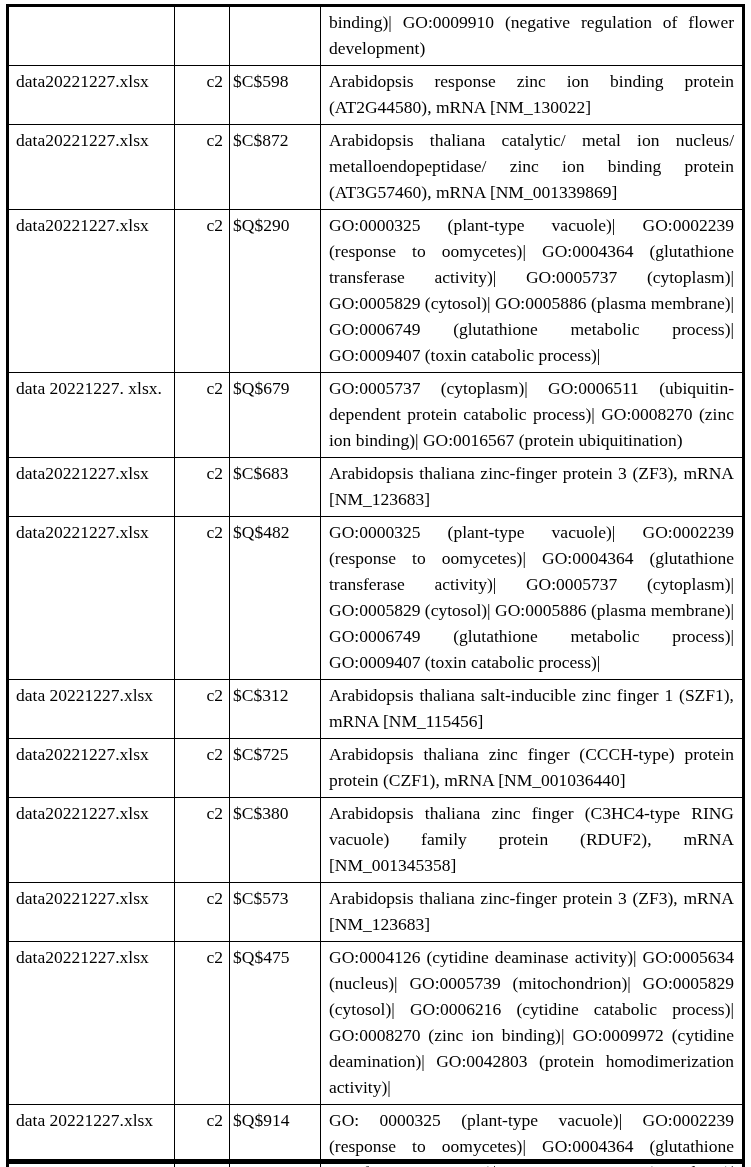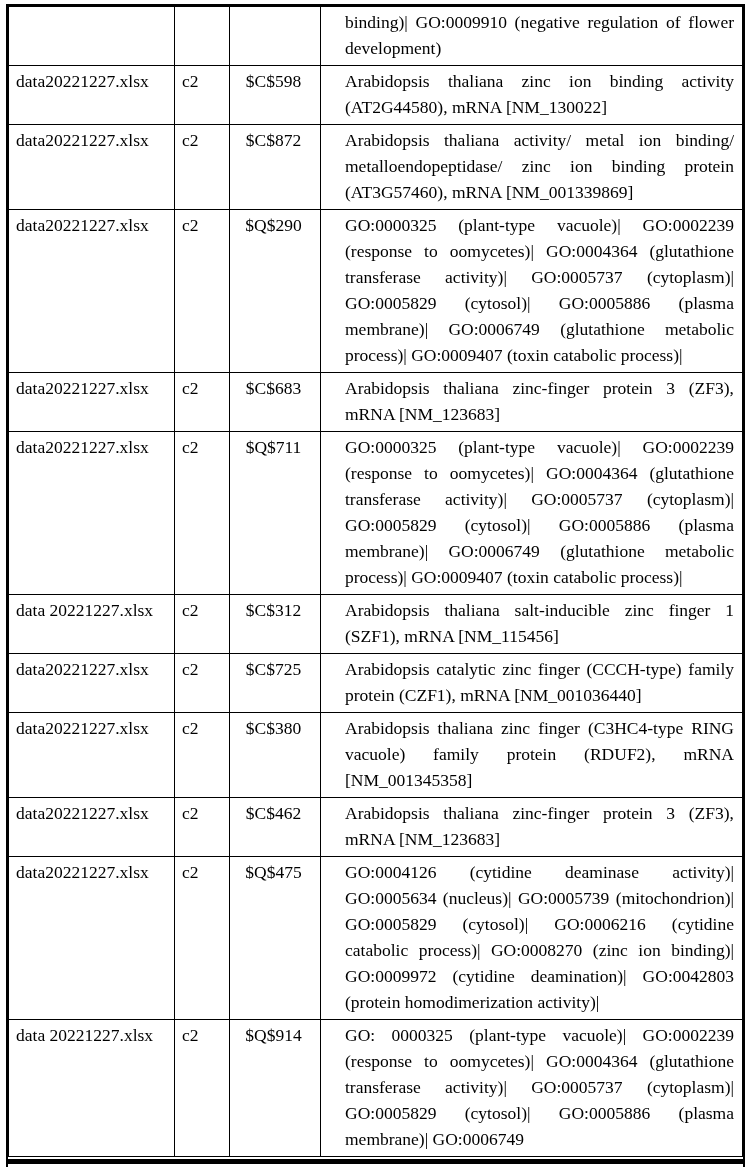--- a/index.html
+++ b/index.html
@@ -31,26 +31,26 @@
     font-size: 17.5px;
     line-height: 26px;
   }
   td {
     border: 1px solid #000;
     vertical-align: top;
     padding: 2px 6px 4px 7px;
     overflow: hidden;
   }
   td.c-file  { white-space: nowrap; }
-  td.c-sheet { white-space: nowrap; }
-  td.c-ref   { white-space: nowrap; padding-left: 3px; text-align: center; }
+  td.c-sheet { white-space: nowrap; text-align: right; }
+  td.c-ref   { white-space: nowrap; padding-left: 3px; }
   td.c-desc  {
     text-align: justify;
     text-justify: inter-word;
-    padding-left: 24px;
+    padding-left: 8px;
     padding-right: 8px;
   }
   
   .bottom-bar {
     position: absolute;
     left: 6px; right: 6px; bottom: 3px;
     height: 5px;
     background: #000;
   }
 </style>
@@ -72,77 +72,83 @@
           <td class="c-file"></td>
           <td class="c-sheet"></td>
           <td class="c-ref"></td>
           <td class="c-desc">binding)|  GO:0009910  (negative regulation of flower development)</td>
         </tr>
 
         <tr>
           <td class="c-file">data20221227.xlsx</td>
           <td class="c-sheet">c2</td>
           <td class="c-ref">$C$598</td>
-          <td class="c-desc">Arabidopsis thaliana zinc ion binding activity (AT2G44580), mRNA [NM_130022]</td>
+          <td class="c-desc">Arabidopsis response zinc ion binding protein (AT2G44580), mRNA [NM_130022]</td>
         </tr>
 
         <tr>
           <td class="c-file">data20221227.xlsx</td>
           <td class="c-sheet">c2</td>
           <td class="c-ref">$C$872</td>
-          <td class="c-desc">Arabidopsis thaliana activity/ metal ion binding/ metalloendopeptidase/ zinc ion binding protein (AT3G57460), mRNA [NM_001339869]</td>
+          <td class="c-desc">Arabidopsis thaliana catalytic/ metal ion nucleus/ metalloendopeptidase/ zinc ion binding protein (AT3G57460), mRNA [NM_001339869]</td>
         </tr>
 
         <tr>
           <td class="c-file">data20221227.xlsx</td>
           <td class="c-sheet">c2</td>
           <td class="c-ref">$Q$290</td>
           <td class="c-desc">GO:0000325 (plant-type vacuole)| GO:0002239 (response to oomycetes)| GO:0004364 (glutathione transferase activity)| GO:0005737 (cytoplasm)| GO:0005829 (cytosol)| GO:0005886 (plasma membrane)| GO:0006749 (glutathione metabolic process)| GO:0009407 (toxin catabolic process)|</td>
         </tr>
 
+        <tr>
+          <td class="c-file">data 20221227. xlsx.</td>
+          <td class="c-sheet">c2</td>
+          <td class="c-ref">$Q$679</td>
+          <td class="c-desc">GO:0005737 (cytoplasm)| GO:0006511 (ubiquitin-dependent protein catabolic process)| GO:0008270 (zinc ion binding)| GO:0016567 (protein ubiquitination)</td>
+        </tr>
 
         <tr>
           <td class="c-file">data20221227.xlsx</td>
           <td class="c-sheet">c2</td>
           <td class="c-ref">$C$683</td>
           <td class="c-desc">Arabidopsis thaliana zinc-finger protein 3 (ZF3), mRNA [NM_123683]</td>
         </tr>
 
         <tr>
           <td class="c-file">data20221227.xlsx</td>
           <td class="c-sheet">c2</td>
-          <td class="c-ref">$Q$711</td>
+          <td class="c-ref">$Q$482</td>
           <td class="c-desc">GO:0000325 (plant-type vacuole)| GO:0002239 (response to oomycetes)| GO:0004364 (glutathione transferase activity)| GO:0005737 (cytoplasm)| GO:0005829 (cytosol)| GO:0005886 (plasma membrane)| GO:0006749 (glutathione metabolic process)| GO:0009407 (toxin catabolic process)|</td>
         </tr>
 
         <tr>
           <td class="c-file">data 20221227.xlsx</td>
           <td class="c-sheet">c2</td>
           <td class="c-ref">$C$312</td>
           <td class="c-desc">Arabidopsis thaliana salt-inducible zinc finger 1 (SZF1), mRNA [NM_115456]</td>
         </tr>
 
         <tr>
           <td class="c-file">data20221227.xlsx</td>
           <td class="c-sheet">c2</td>
           <td class="c-ref">$C$725</td>
-          <td class="c-desc">Arabidopsis catalytic zinc finger (CCCH-type) family protein (CZF1), mRNA [NM_001036440]</td>
+          <td class="c-desc">Arabidopsis thaliana zinc finger (CCCH-type) protein protein (CZF1), mRNA [NM_001036440]</td>
         </tr>
 
         <tr>
           <td class="c-file">data20221227.xlsx</td>
           <td class="c-sheet">c2</td>
           <td class="c-ref">$C$380</td>
           <td class="c-desc">Arabidopsis thaliana zinc finger (C3HC4-type RING vacuole) family protein (RDUF2), mRNA [NM_001345358]</td>
         </tr>
 
         <tr>
           <td class="c-file">data20221227.xlsx</td>
           <td class="c-sheet">c2</td>
-          <td class="c-ref">$C$462</td>
+          <td class="c-ref">$C$573</td>
           <td class="c-desc">Arabidopsis thaliana zinc-finger protein 3 (ZF3), mRNA [NM_123683]</td>
         </tr>
 
         <tr>
           <td class="c-file">data20221227.xlsx</td>
           <td class="c-sheet">c2</td>
           <td class="c-ref">$Q$475</td>
           <td class="c-desc">GO:0004126 (cytidine deaminase activity)| GO:0005634 (nucleus)| GO:0005739 (mitochondrion)| GO:0005829 (cytosol)| GO:0006216 (cytidine catabolic process)| GO:0008270 (zinc ion binding)| GO:0009972 (cytidine deamination)| GO:0042803 (protein homodimerization activity)|</td>
         </tr>
 

